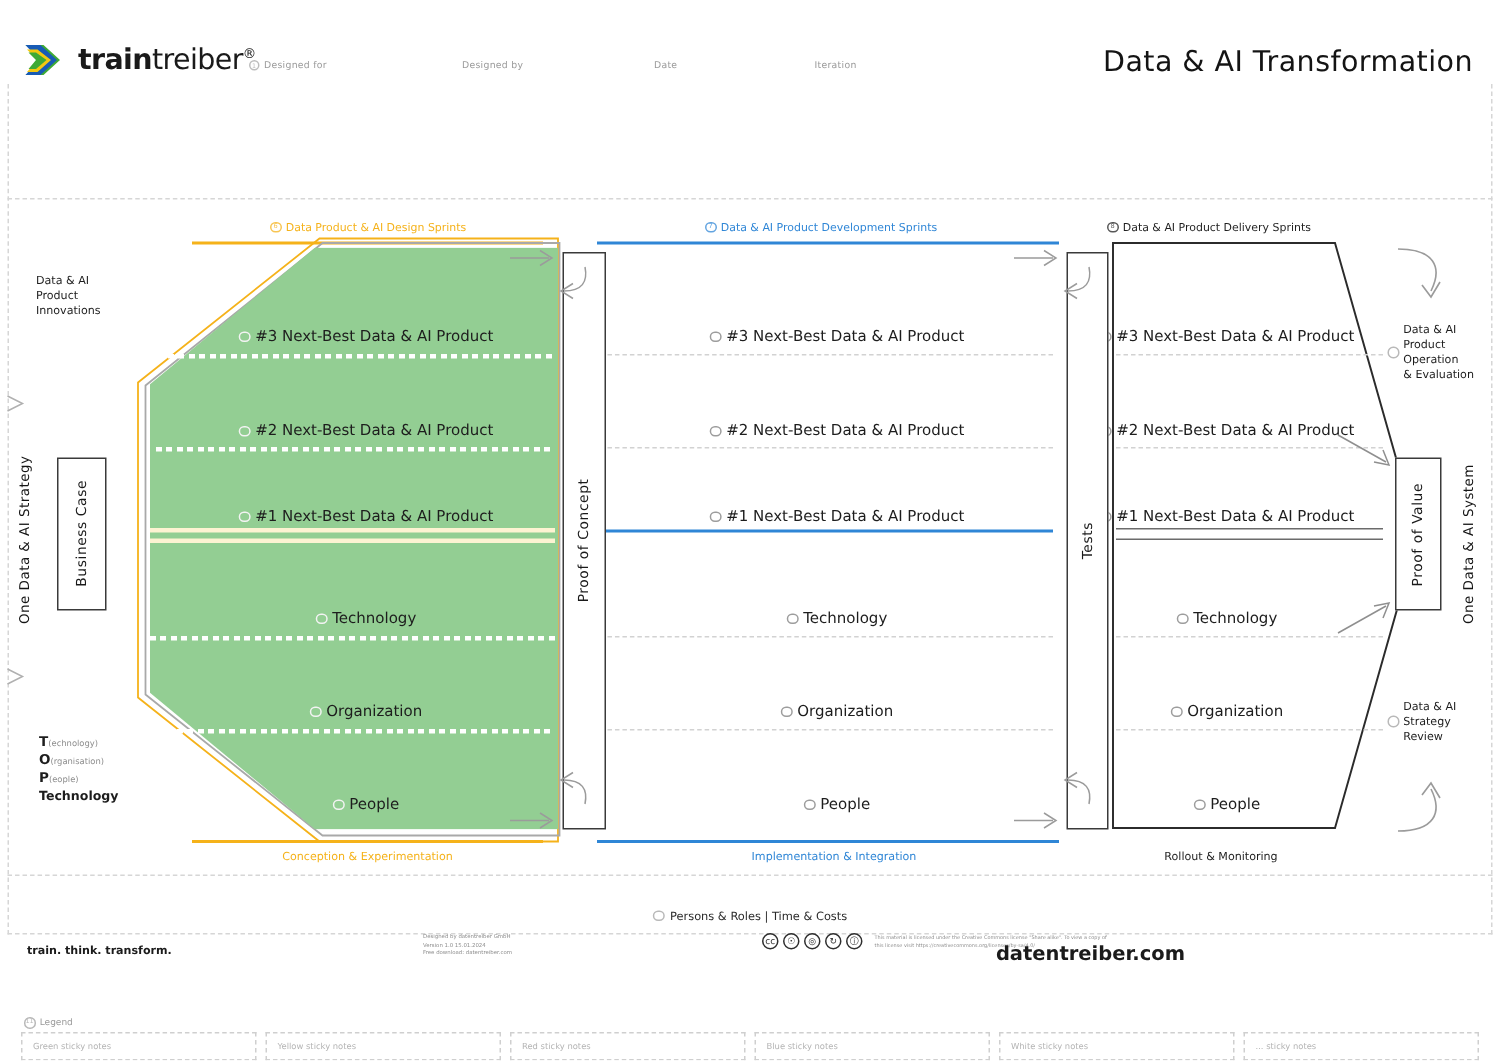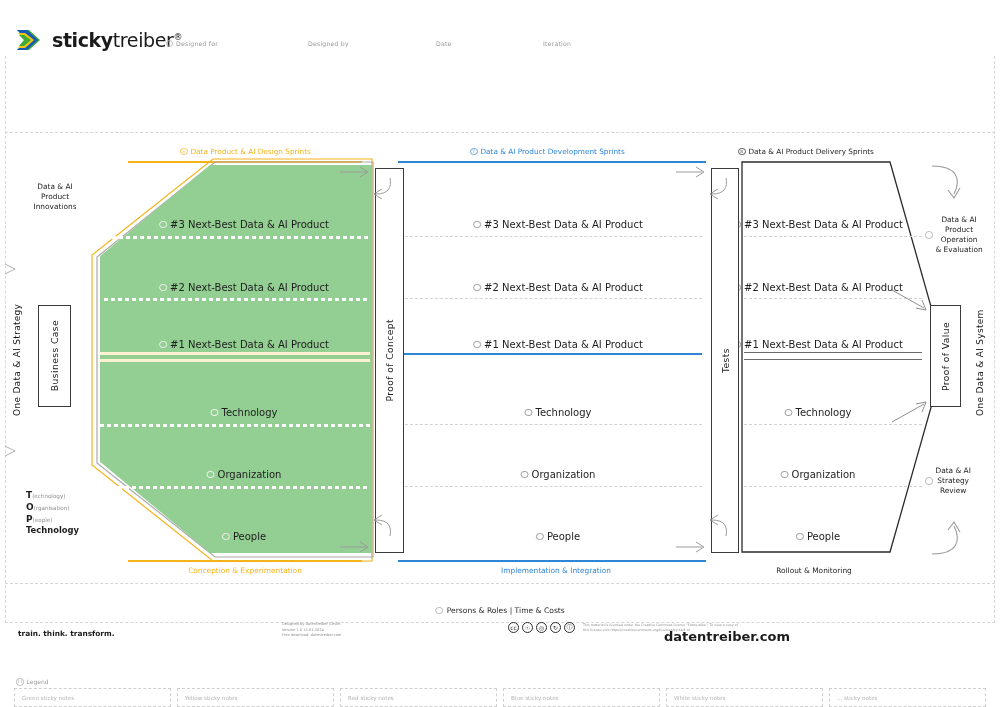--- a/index.html
+++ b/index.html
@@ -63,21 +63,21 @@
   
   .vbox { position:absolute; border:1px solid #3a3a3a; background:#fff;
      display:flex; align-items:center; justify-content:center; }
   .vbox span { writing-mode:vertical-rl; transform:rotate(180deg);
      font-size:9.2px; color:#1a1a1a; letter-spacing:.4px; white-space:nowrap; }
 
   
   .side-vert { position:absolute; writing-mode:vertical-rl; transform:rotate(180deg);
      font-size:9px; color:#151515; letter-spacing:.3px; white-space:nowrap; }
   .side-block { position:absolute; font-size:7.4px; color:#1d1d1d; line-height:1.35;
-     text-align:center; }
+     text-align:left; }
 
   #top-initiatives { position:absolute; left:26px; top:489px; font-size:7.4px; color:#1d1d1d; line-height:1.35; }
   #top-initiatives .cap { font-size:9px; font-weight:bold; }
   #top-initiatives .small { font-size:5.6px; color:#8d8d8d; }
   #top-initiatives .last { font-size:8.4px; font-weight:bold; }
 
   
   .phase-foot { position:absolute; top:566px; font-size:7.4px; white-space:nowrap; transform:translateX(-50%); }
 
   #bottom-dash { position:absolute; left:5px; top:583px; width:990px; height:0; border-top:1px dashed #d6d6d6; }
@@ -110,37 +110,38 @@
   <div id="header">
     <div id="logo-wrap">
       <div id="logo-mark">
         <svg width="30" height="26" viewBox="0 0 30 26">
           <path d="M1,3 L13,3 L24,13 L13,23 L1,23 L12,13 Z" fill="#3faa35"></path>
           <path d="M1,3 L11,3 L22,13 L11,23 L1,23 L10,13 Z" fill="#1555c0" opacity="0.92"></path>
           <path d="M2,6 L9,6 L18,13 L9,21 L2,21 L9,13 Z" fill="#f2c811"></path>
           <path d="M3,8 L8,8 L15,13 L8,19 L3,19 L8,13 Z" fill="#3faa35"></path>
         </svg>
       </div>
-      <div id="logo-text"><b>sticky</b><span class="light">treiber</span><span id="logo-reg">®</span></div>
+      <div id="logo-text"><b>train</b><span class="light">treiber</span><span id="logo-reg">®</span></div>
     </div>
 
     <div class="hdr-field" style="left:166px">
       <span class="hdr-num">1</span>
       <span>Designed for</span>
     </div>
     <div class="hdr-field" style="left:308px">
       <span>Designed by</span>
     </div>
     <div class="hdr-field" style="left:436px">
       <span>Date</span>
     </div>
     <div class="hdr-field" style="left:543px">
       <span>Iteration</span>
     </div>
 
+    <div id="doc-title">Data &amp; AI Transformation</div>
   </div>
 
   <div id="outer-dash"></div>
   <div id="dash-top"></div>
 
 
   <div class="sprint-hdr" style="left:180px; color:#f5b21a">
     <span class="mini-num">6</span>
     <span>Data Product &amp; AI Design Sprints</span>
   </div>

